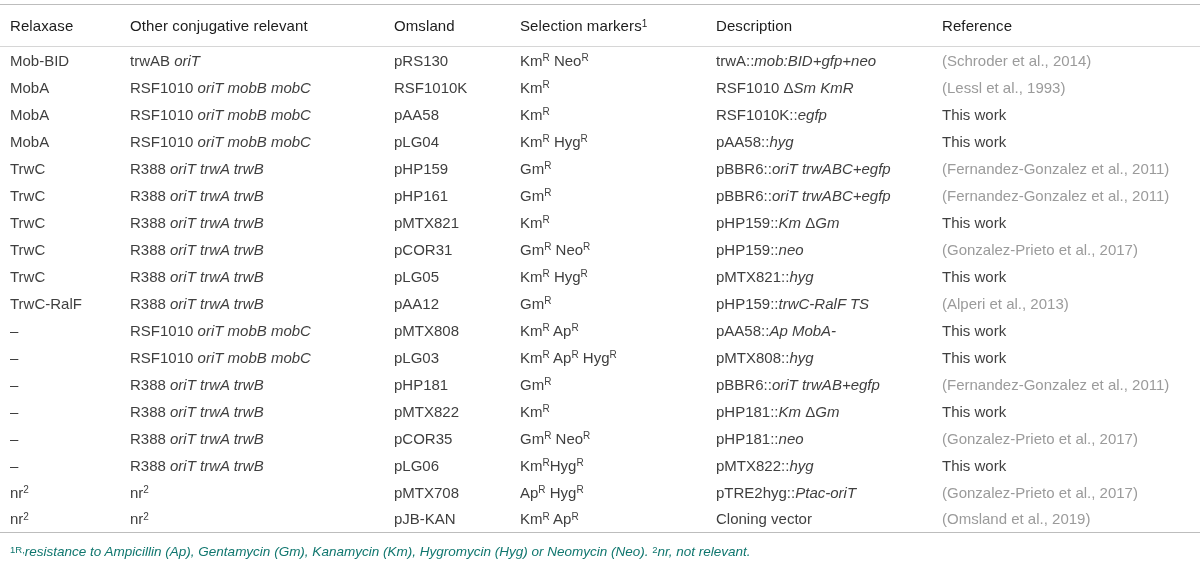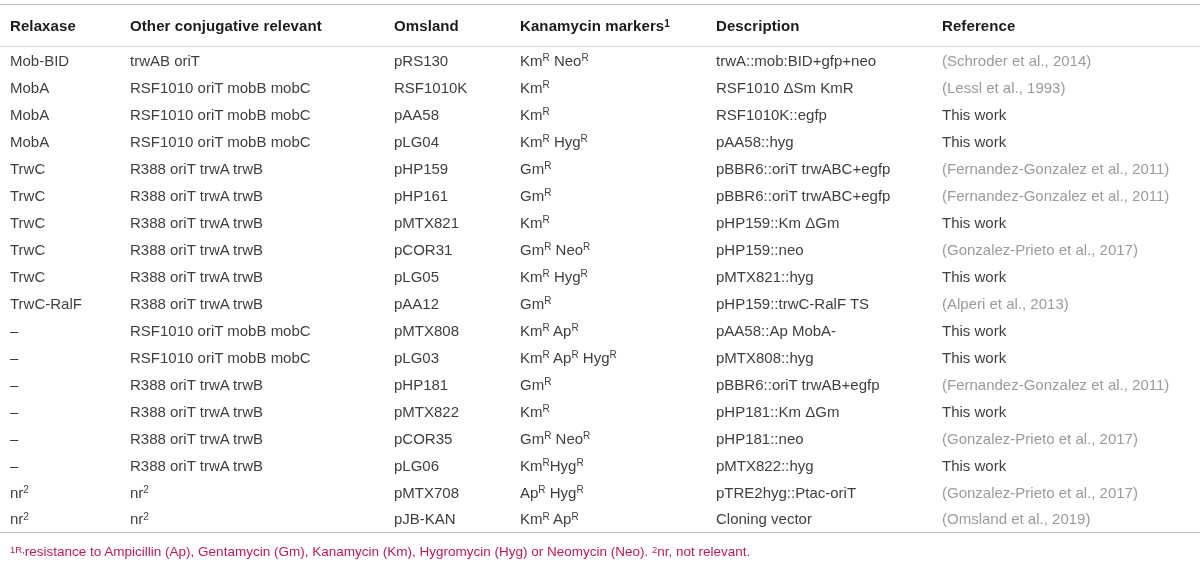--- a/index.html
+++ b/index.html
@@ -34,44 +34,44 @@
   table.data-table th, table.data-table td {
     padding: 0 0 0 10px;
     text-align: left;
     vertical-align: middle;
     white-space: nowrap;
     overflow: hidden;
     font-size: 15px;
   }
   thead th {
     height: 42px;
-    font-weight: bold;
+    font-weight: normal;
     color: var(--header-text);
     border-bottom: 1px solid var(--rule-light);
     letter-spacing: 0.1px;
   }
   tbody td {
     height: 27px;
     color: var(--body-text);
   }
   tbody tr:last-child td {
     border-bottom: 1px solid var(--rule-strong);
   }
   td.muted { color: var(--muted-text); }
-  .it { }
+  .it { font-style: italic; }
   .sup {
     font-size: 10px;
     position: relative;
     top: -4.5px;
     letter-spacing: 0;
   }
   .footnote {
     margin: 11px 0 0 10px;
     font-size: 13.5px;
-    color: #be185d;
+    color: #0f766e;
     white-space: nowrap;
   }
   .footnote .sup { font-size: 9.5px; top: -3.5px; font-style: normal; }
 </style>
 </head>
 <body>
 
 <div class="page">
   <table class="data-table">
     <colgroup>
@@ -80,21 +80,21 @@
       <col style="width:126px">
       <col style="width:196px">
       <col style="width:226px">
       <col style="width:268px">
     </colgroup>
     <thead>
       <tr>
         <th><span>Relaxase</span></th>
         <th><span>Other conjugative relevant</span></th>
         <th><span>Omsland</span></th>
-        <th><span>Kanamycin markers</span><span class="sup">1</span></th>
+        <th><span>Selection markers</span><span class="sup">1</span></th>
         <th><span>Description</span></th>
         <th><span>Reference</span></th>
       </tr>
     </thead>
     <tbody id="table-body">
         <tr>
     <td><span>Mob-BID</span></td>
     <td><span>trwAB </span><span class="it">oriT</span></td>
     <td><span>pRS130</span></td>
     <td><span>Km</span><span class="sup">R</span><span> Neo</span><span class="sup">R</span></td>

